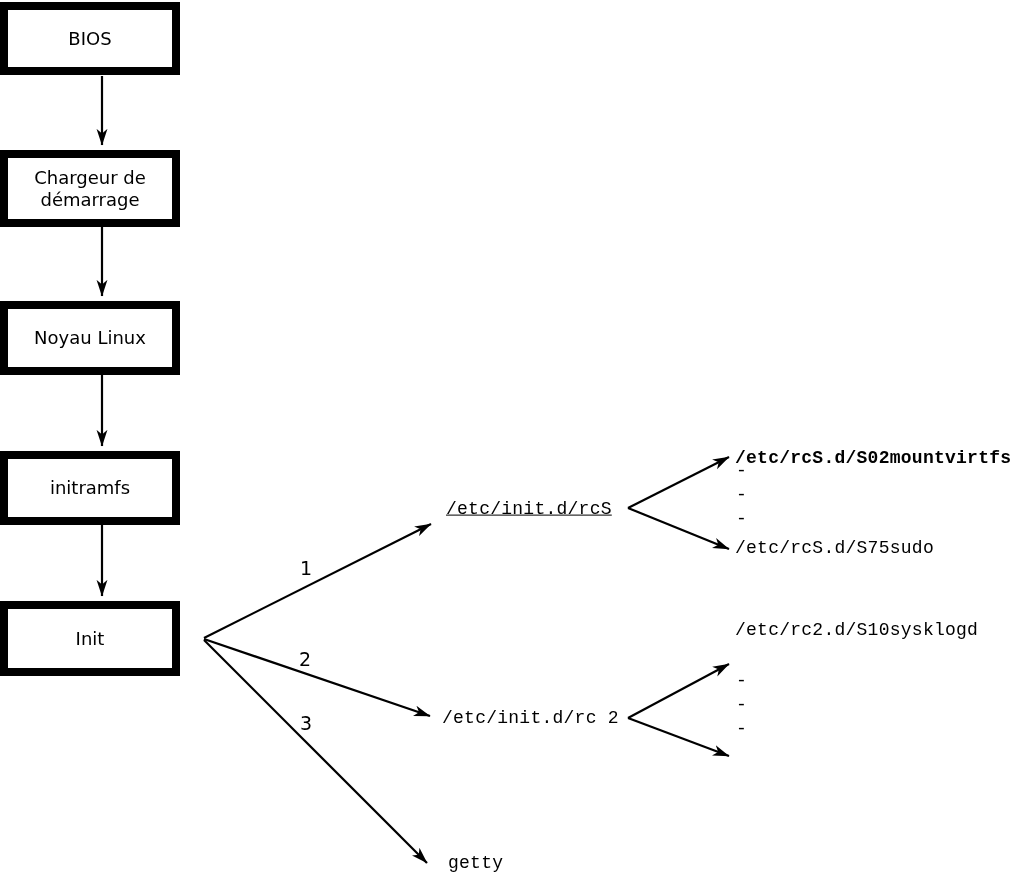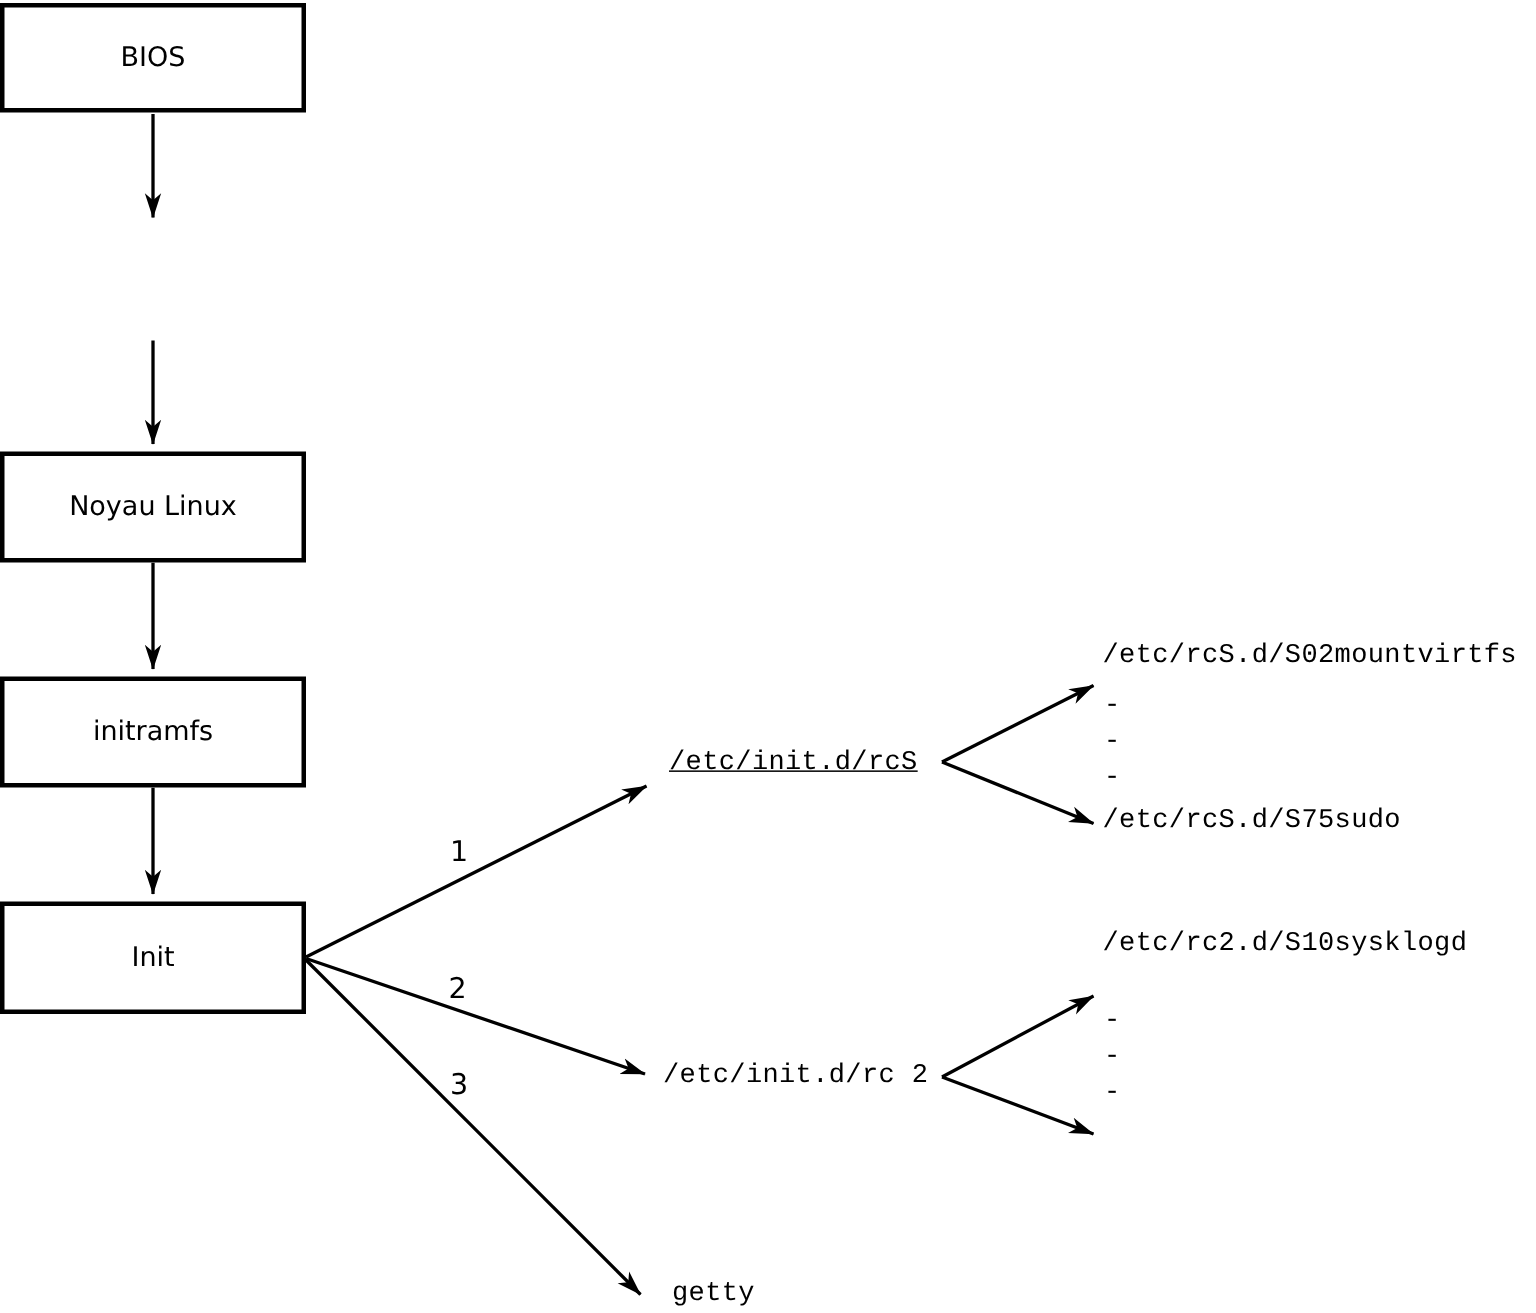--- a/index.html
+++ b/index.html
@@ -17,23 +17,23 @@
     overflow: hidden;
   }
   #arrows {
     position: absolute;
     top: 0;
     left: 0;
   }
   .box {
     position: absolute;
     left: 0;
-    width: 204px;
+    width: 180px;
     box-sizing: border-box;
-    border: 3px solid #000000;
+    border: 8px solid #000000;
     background: #ffffff;
     display: flex;
     align-items: center;
     justify-content: center;
     text-align: center;
     font-size: 18px;
     line-height: 1.22;
     white-space: pre-line;
   }
   .note {
@@ -79,33 +79,35 @@
       <line x1="628" y1="508" x2="729" y2="457" marker-end="url(#ah)"></line>
       <line x1="628" y1="508" x2="729" y2="549" marker-end="url(#ah)"></line>
 
       <line x1="628" y1="718" x2="729" y2="664" marker-end="url(#ah)"></line>
       <line x1="628" y1="718" x2="729" y2="756" marker-end="url(#ah)"></line>
     </g>
   </svg>
 
 
   <div class="box" style="top:2px; height:73px;">BIOS</div>
+  <div class="box" style="top:150px; height:77px;">Chargeur de
+démarrage</div>
   <div class="box" style="top:301px; height:74px;text-align:right;">Noyau Linux</div>
   <div class="box" style="top:451px; height:74px;">initramfs</div>
   <div class="box" style="top:601px; height:75px;">Init</div>
 
   <div class="num" style="left:306px; top:568px;">1</div>
   <div class="num" style="left:305px; top:659px;">2</div>
   <div class="num" style="left:306px; top:723px;">3</div>
 
   <div class="mono" style="left:446px; top:509px;text-decoration:underline;">/etc/init.d/rcS</div>
   <div class="mono" style="left:442px; top:718px;">/etc/init.d/rc 2</div>
   <div class="mono" style="left:448px; top:863px;">getty</div>
 
-  <div class="mono" style="left:735px; top:438px;">/etc/rcS.d/S02mountvirtfs</div>
+  <div class="mono" style="left:735px; top:458px;font-weight:bold;">/etc/rcS.d/S02mountvirtfs</div>
   <div class="mono" style="left:736px; top:471px;">-</div>
   <div class="mono" style="left:736px; top:495px;">-</div>
   <div class="mono" style="left:736px; top:519px;">-</div>
   <div class="mono" style="left:735px; top:548px;">/etc/rcS.d/S75sudo</div>
 
   <div class="mono" style="left:735px; top:630px;">/etc/rc2.d/S10sysklogd</div>
   <div class="mono" style="left:736px; top:681px;">-</div>
   <div class="mono" style="left:736px; top:705px;">-</div>
   <div class="mono" style="left:736px; top:729px;">-</div>
 

